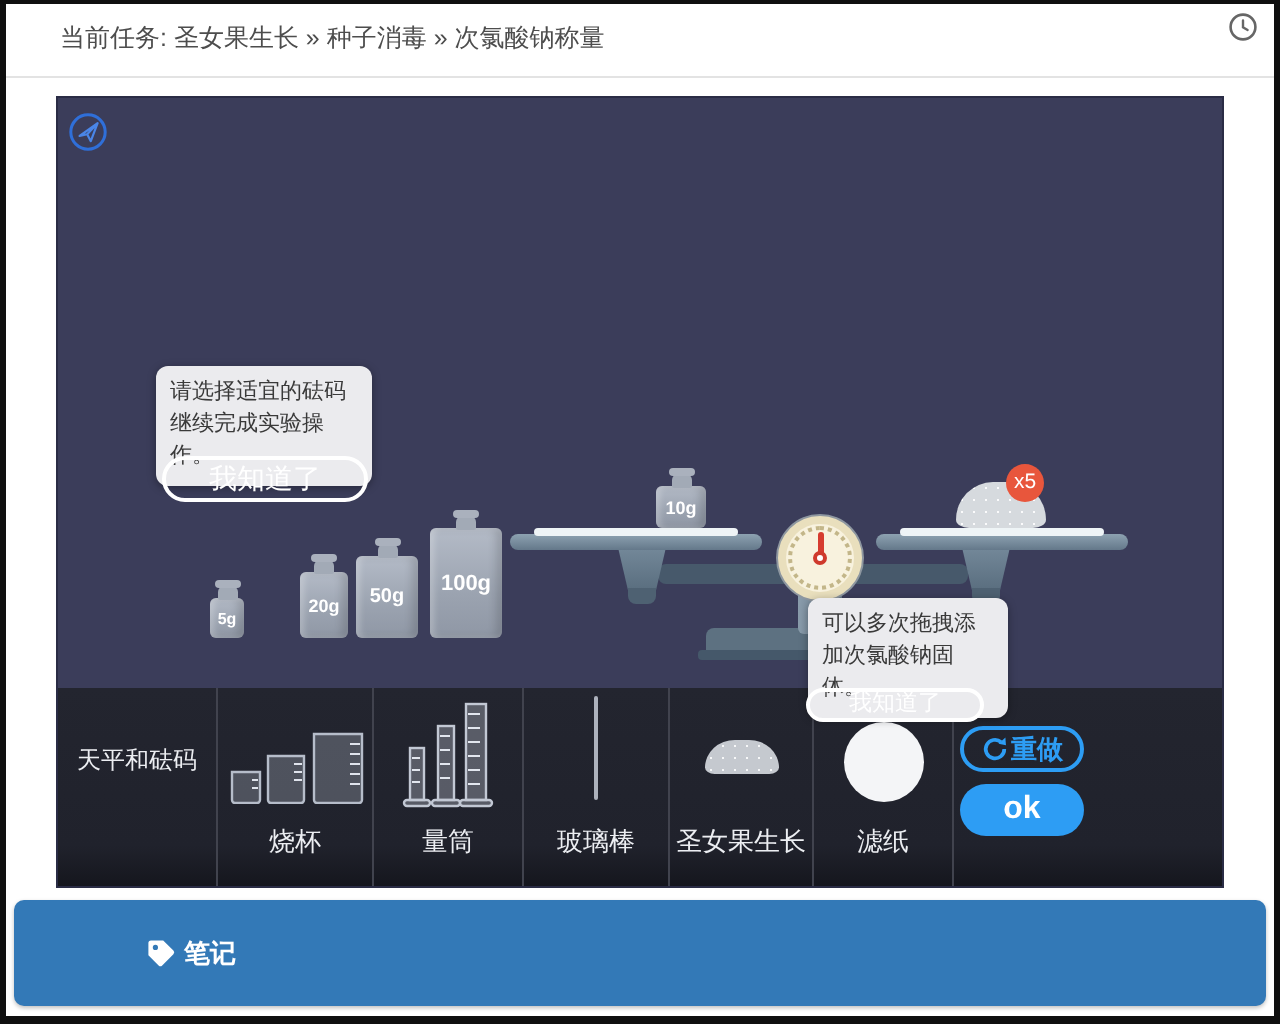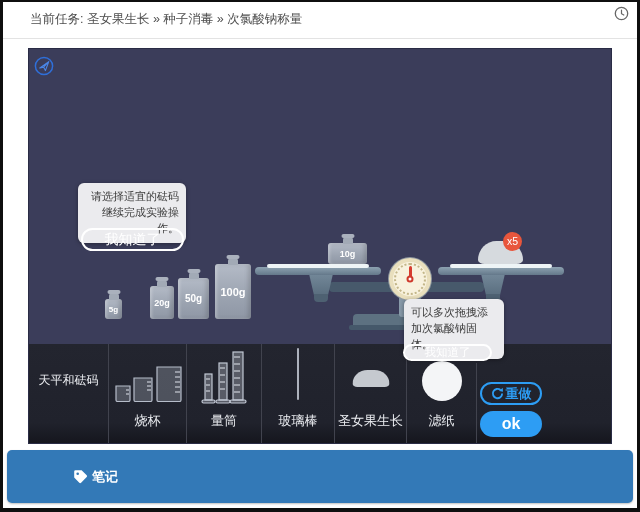--- a/index.html
+++ b/index.html
@@ -17,39 +17,39 @@
   
   #topbar{position:absolute;left:0;top:0;width:640px;height:39px;background:#fff;border-bottom:1px solid #e3e3e3;}
   #task-text{position:absolute;left:30px;top:0;line-height:39px;font-size:12.5px;color:#4d4d4d;white-space:nowrap;}
   #clock{position:absolute;right:11px;top:6px;width:15px;height:15px;}
 
   
   #canvas{position:absolute;left:28px;top:48px;width:584px;height:396px;background:var(--c-canvas);border:1px solid #2a2c45;overflow:hidden;}
   #plane{position:absolute;left:5px;top:7px;width:20px;height:20px;cursor:pointer;}
 
   .tooltip{position:absolute;background:#ebebee;color:#3a3a3a;font-size:11px;line-height:1.45;border-radius:6px;padding:6px 7px;box-shadow:0 1px 4px rgba(0,0,0,.35);}
-  #hint1{left:49px;top:134px;width:108px;text-align:right;}
+  #hint1{left:49px;top:134px;width:108px;}
   #hint2{left:375px;top:250px;width:100px;z-index:6;}
   .know-btn{position:absolute;border:2px solid #fff;border-radius:14px;background:transparent;color:#fff;text-align:center;cursor:pointer;}
   #know1{left:52px;top:179px;width:103px;height:23px;font-size:14px;line-height:19px;}
   #know2{left:374px;top:295px;width:89px;height:17px;font-size:11.5px;line-height:13px;border-width:2px;border-radius:10px;z-index:7;}
 
   
   .weight{position:absolute;background:linear-gradient(180deg,#b4bbc7 0%,#9ba3b0 60%,#8f97a5 100%);
     border-radius:3px;box-shadow:inset 2px 0 3px rgba(255,255,255,.25), inset -3px 0 4px rgba(0,0,0,.15);
     color:#fff;font-weight:bold;display:flex;align-items:center;justify-content:center;cursor:grab;}
   .weight::before{content:"";position:absolute;top:-6px;left:50%;transform:translateX(-50%);
     width:10px;height:7px;background:#a2aab6;border-radius:3px 3px 1px 1px;}
   .weight::after{content:"";position:absolute;top:-9px;left:50%;transform:translateX(-50%);
     width:13px;height:4px;background:#aab1bd;border-radius:2px;}
   #w5  {left:76px; top:250px;width:17px;height:20px;font-size:8px;}
   #w20 {left:121px;top:237px;width:24px;height:33px;font-size:9px;}
   #w50 {left:149px;top:229px;width:31px;height:41px;font-size:10px;}
   #w100{left:186px;top:215px;width:36px;height:55px;font-size:11px;}
-  #w10 {left:299px;top:194px;width:39px;height:21px;font-size:9px;z-index:3;text-align:center;}
+  #w10 {left:299px;top:194px;width:25px;height:21px;font-size:9px;z-index:3;text-align:center;}
 
   
   .beam{position:absolute;left:300px;top:233px;width:155px;height:10px;background:#47596b;border-radius:4px;}
   .support{position:absolute;width:32px;height:22px;background:linear-gradient(180deg,#74899a,#5a6e7f);
     clip-path:polygon(12% 0,88% 0,72% 100%,28% 100%);}
   #support-l{left:276px;top:224px;}
   #support-r{left:448px;top:224px;}
   .foot{position:absolute;width:14px;height:8px;background:#4e6172;border-radius:0 0 4px 4px;}
   #foot-l{left:285px;top:245px;}
   #foot-r{left:457px;top:245px;}
@@ -76,21 +76,21 @@
 
   
   #toolbar{position:absolute;left:0;top:295px;width:584px;height:101px;
     background:linear-gradient(180deg,#23252f 0%,#20222c 78%,#14151c 100%);display:flex;z-index:5;}
   .tcell{position:relative;height:100%;border-left:1px solid #41434e;}
   .tcell:first-child{border-left:none;text-align:right;}
   .tlabel{position:absolute;left:0;top:68px;width:100%;text-align:center;color:#eceef2;font-size:13px;}
   #cell-cat{width:79px;}
   #cat-label{position:absolute;left:0;top:0;width:100%;height:72px;display:flex;align-items:center;justify-content:center;color:#eceef2;font-size:12px;}
   #cell-beaker{width:78px;} #cell-cyl{width:75px;} #cell-rod{width:73px;}
-  #cell-water{width:68px;} #cell-naclo{width:72px;} #cell-paper{width:70px;} #cell-btns{width:69px;margin-top:19px;}
+  #cell-water{width:68px;} #cell-naclo{width:72px;} #cell-paper{width:70px;} #cell-btns{width:69px;}
   .ticon{position:absolute;left:50%;transform:translateX(-50%);}
   #rod-icon{top:4px;width:2px;height:52px;background:#c6cbd6;border-radius:1px;opacity:.85;}
   #naclo-icon{top:26px;width:37px;height:17px;background:#c5c9cf;border-radius:50% 50% 6px 6px / 100% 100% 4px 4px;
     background-image:radial-gradient(rgba(255,255,255,.85) 9%,transparent 11%);background-size:6px 6px;cursor:grab;}
   #paper-icon{top:17px;width:40px;height:40px;background:#f4f5f7;border-radius:50%;cursor:grab;}
   #redo-btn{position:absolute;left:3px;top:19px;width:62px;height:23px;border:2px solid var(--c-accent);
     border-radius:13px;background:transparent;color:var(--c-accent);font-size:13px;font-weight:bold;
     display:flex;align-items:center;justify-content:center;gap:2px;cursor:pointer;}
   #ok-btn{position:absolute;left:3px;top:48px;width:62px;height:26px;border:none;border-radius:14px;
     background:var(--c-accent);color:#fff;font-size:16px;font-weight:bold;line-height:26px;text-align:center;cursor:pointer;}

